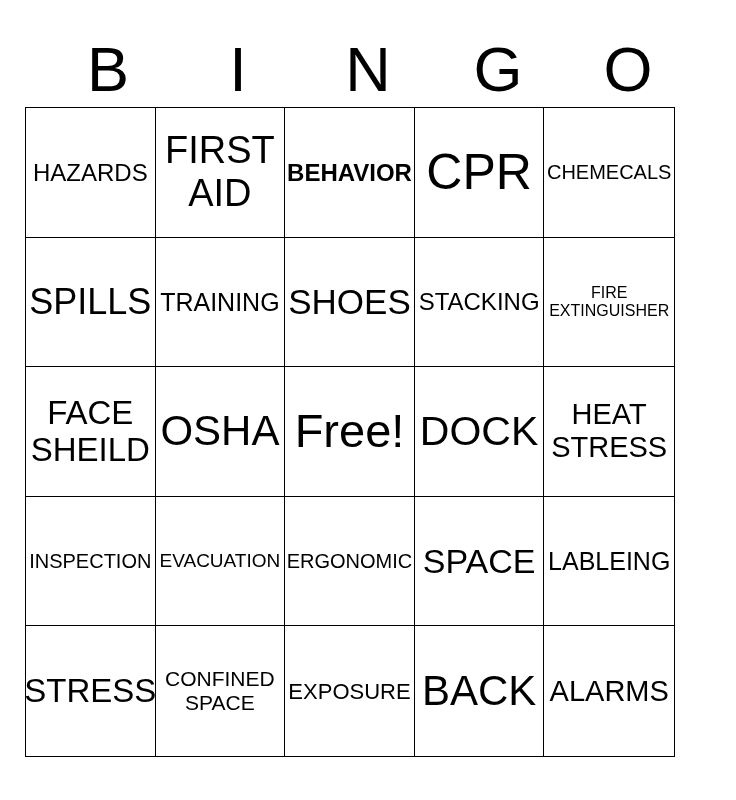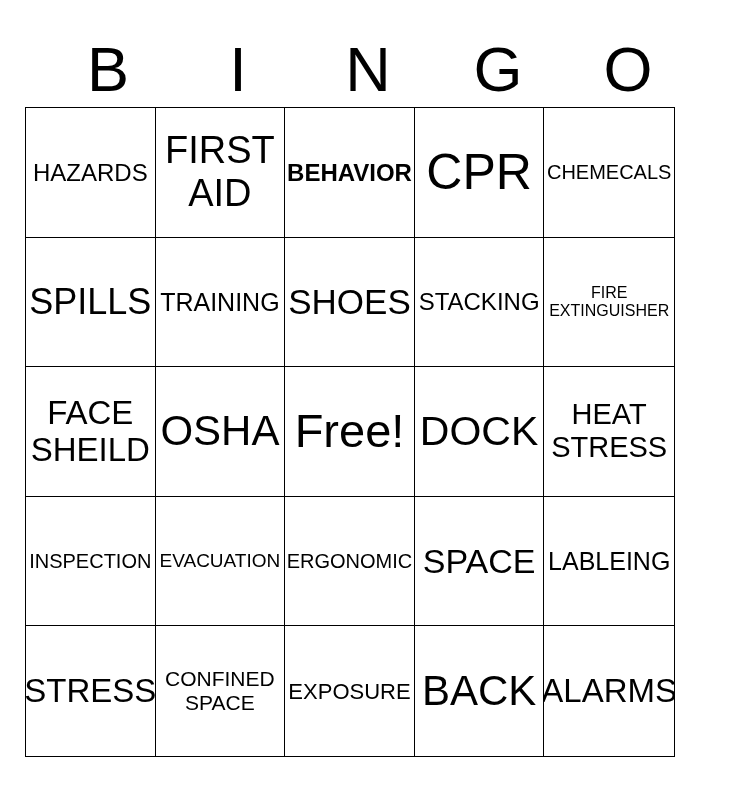--- a/index.html
+++ b/index.html
@@ -144,17 +144,17 @@
       <div class="cell" style="font-size: 21px;">
         <span class="cell-label">CONFINED
 SPACE</span>
       </div>
       <div class="cell" style="font-size: 22px;">
         <span class="cell-label">EXPOSURE</span>
       </div>
       <div class="cell" style="font-size: 42px;">
         <span class="cell-label">BACK</span>
       </div>
-      <div class="cell" style="font-size: 33px;">
+      <div class="cell" style="font-size: 29px;">
         <span class="cell-label">ALARMS</span>
       </div>
     </div>
 </div>
 
 </body></html>

